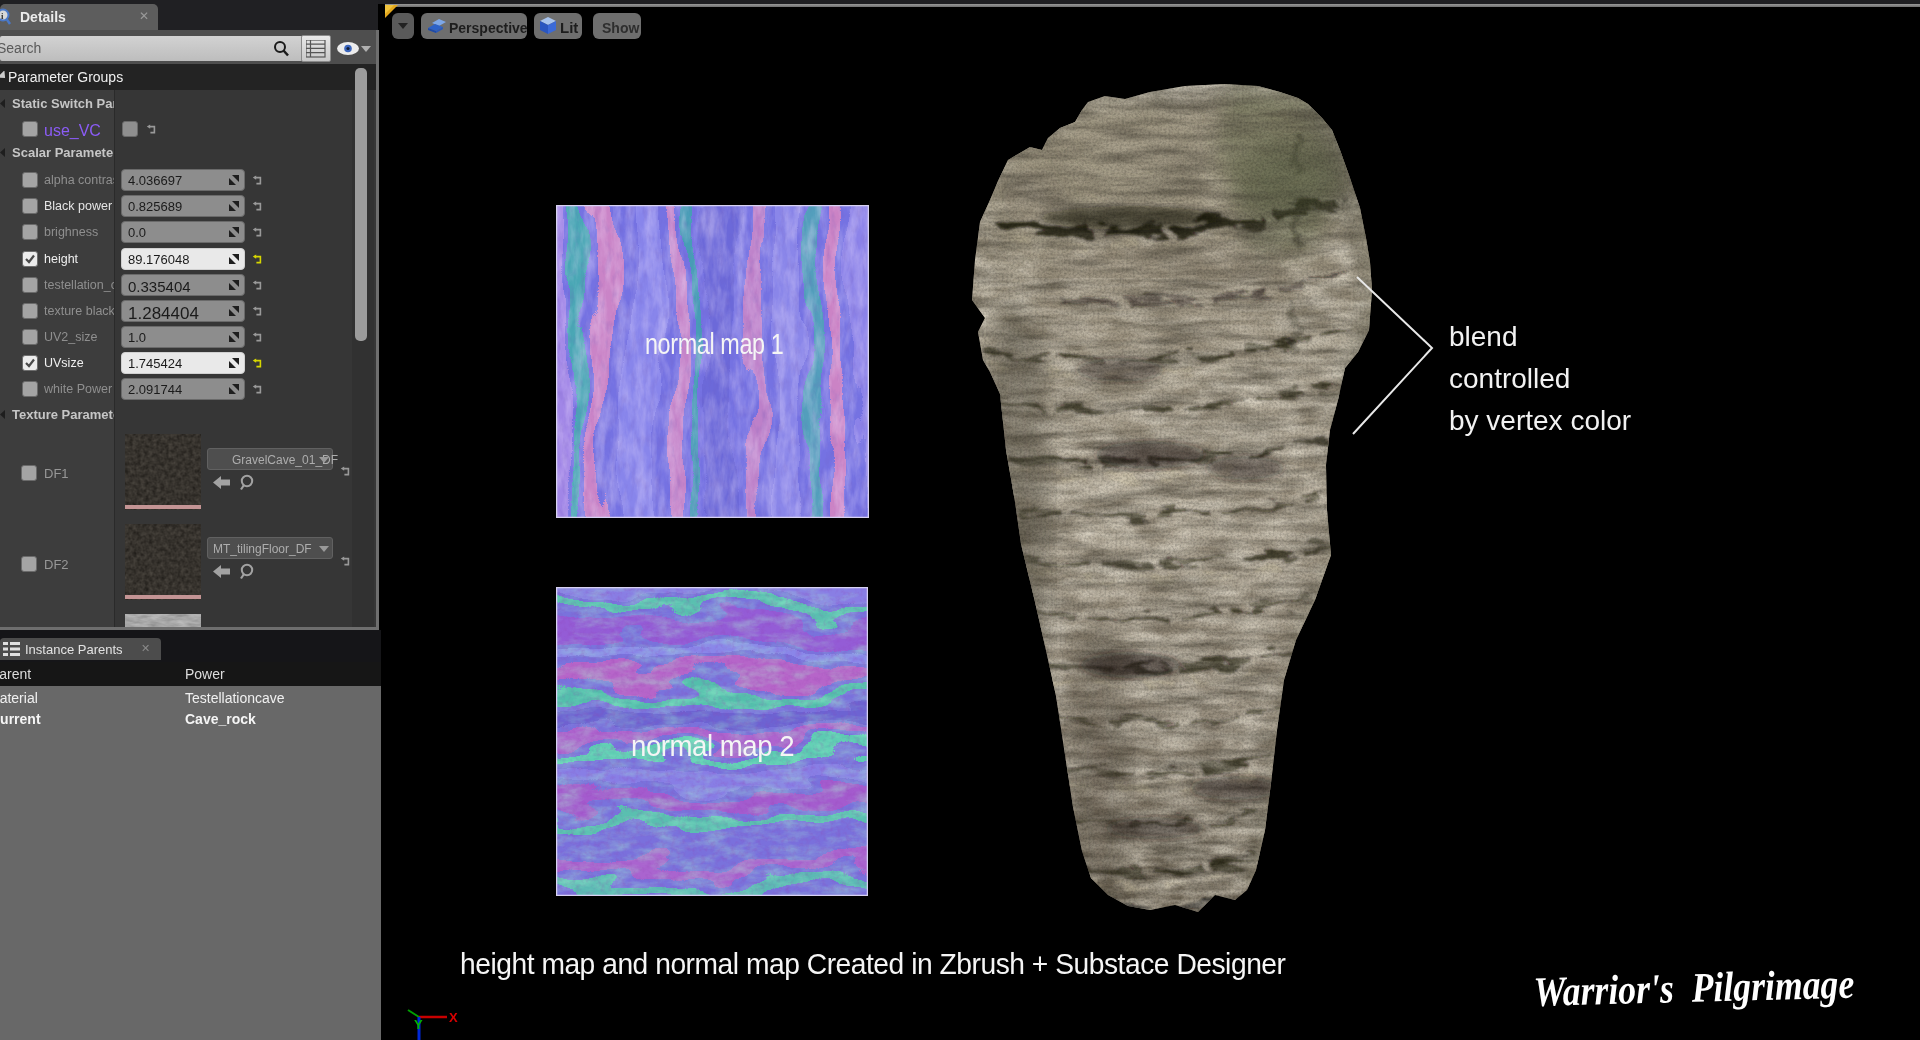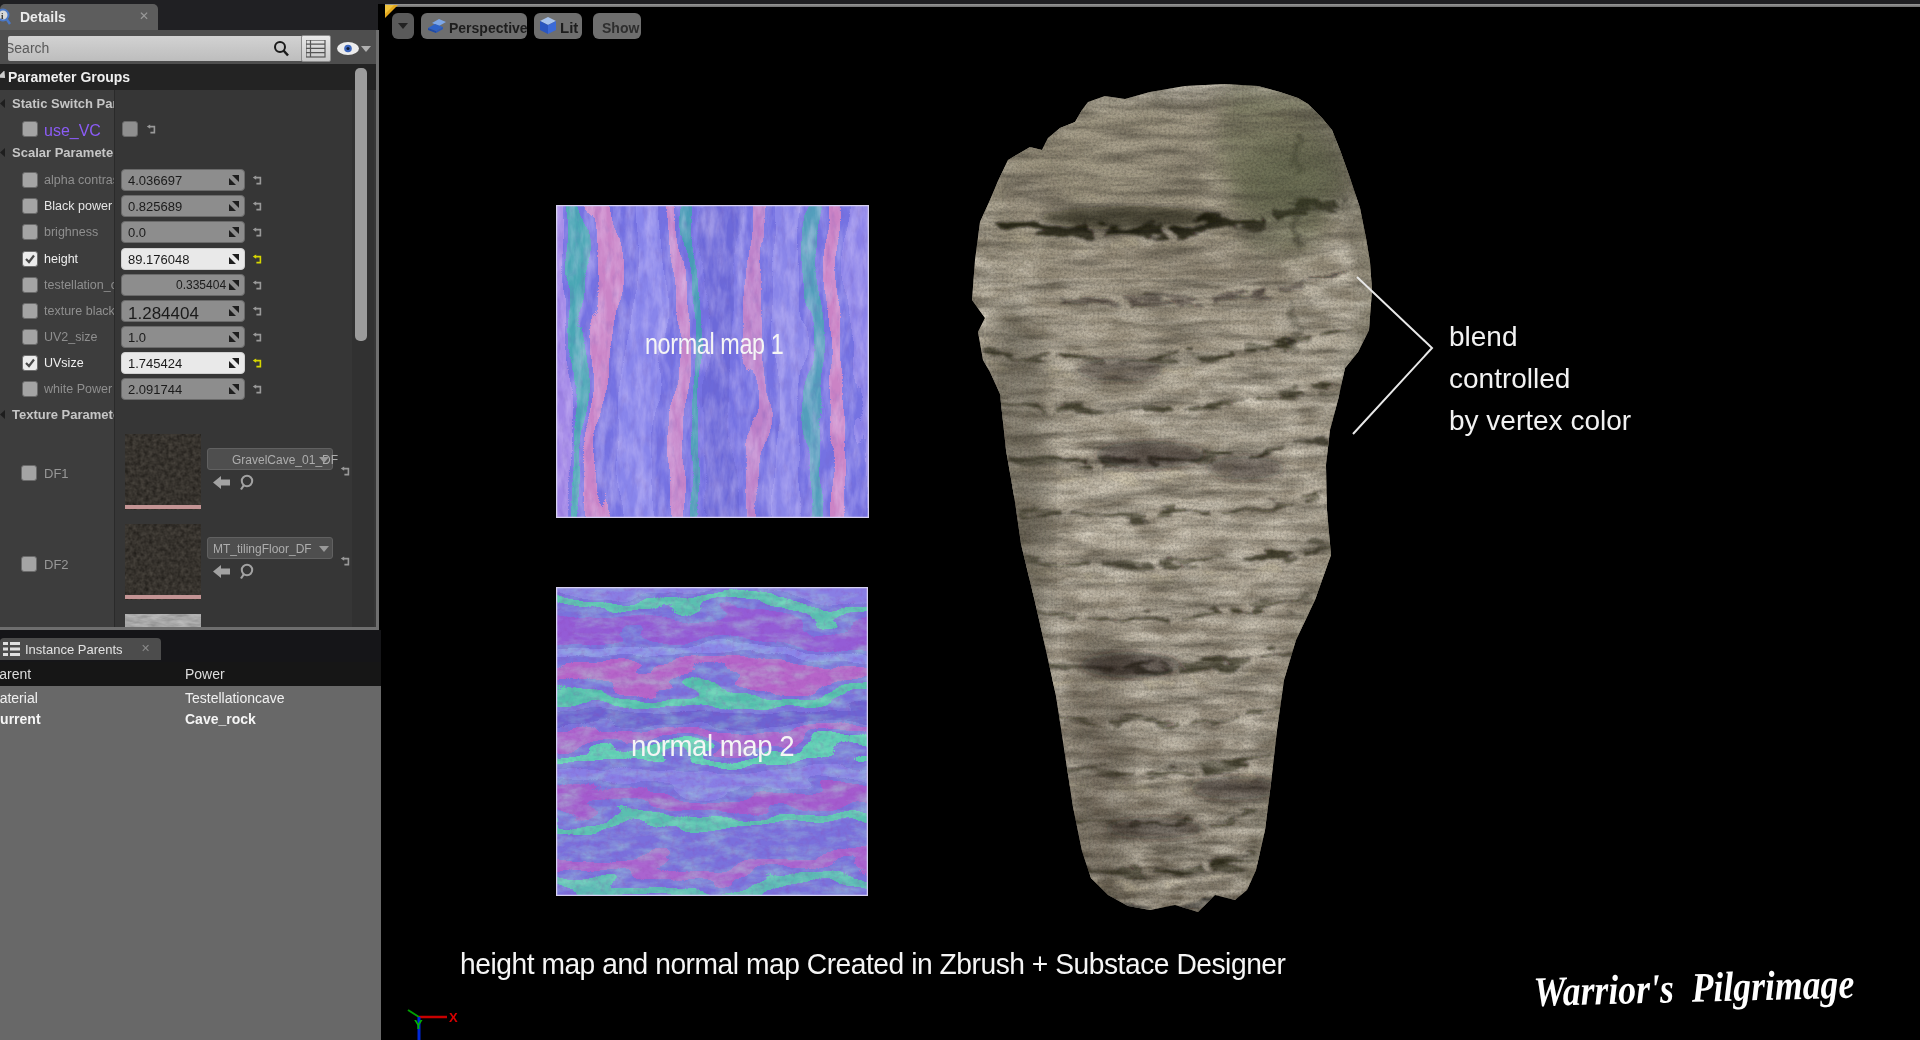--- a/index.html
+++ b/index.html
@@ -206,21 +206,21 @@
 <div style="position:absolute;left:0;top:0;width:378px;height:30px;background:#202023"></div>
 <div style="position:absolute;left:0;top:4px;width:158px;height:26px;background:#5d5d5d;border-radius:5px 5px 0 0"></div>
 <svg style="position:absolute;left:-4px;top:8px" width="16" height="18" viewBox="0 0 16 18">
       <circle cx="7" cy="7" r="5.5" fill="#d8d8d8" stroke="#4a78c8" stroke-width="2"></circle>
       <text x="5" y="11" font-size="9" font-weight="bold" fill="#333" font-family="Liberation Serif">i</text>
       <path d="M10.5 11 L14 16" stroke="#4a78c8" stroke-width="2.5"></path>
     </svg>
 <div style="position:absolute;left:20px;top:9px;font-size:14px;color:#ececec;font-weight:bold;white-space:nowrap;">Details</div>
 <div style="position:absolute;left:139px;top:9px;font-size:12px;color:#9a9a9a;font-weight:normal;white-space:nowrap;">✕</div>
 <div style="position:absolute;left:0;top:30px;width:378px;height:34px;background:#4e4e4e"></div>
-<div style="position:absolute;left:8px;top:36px;width:304px;height:25px;background:linear-gradient(#d2d2d2,#bdbdbd);border-radius:2px;overflow:hidden">
+<div style="position:absolute;left:0;top:36px;width:304px;height:25px;background:linear-gradient(#d2d2d2,#bdbdbd);border-radius:2px;overflow:hidden">
       <span style="position:absolute;left:-3px;top:4px;font-size:14px;color:#5a5a5a">Search</span>
     </div>
 <svg style="position:absolute;left:272px;top:40px" width="18" height="18" viewBox="0 0 18 18">
       <circle cx="8" cy="7" r="5" fill="none" stroke="#1a1a1a" stroke-width="2"></circle>
       <path d="M11.5 10.5 L16 15.5" stroke="#1a1a1a" stroke-width="2.5"></path>
     </svg>
 <div style="position:absolute;left:301px;top:35px;width:30px;height:27px;background:linear-gradient(#e8e8e8,#c8c8c8);border-radius:2px;border:1px solid #8a8a8a;box-sizing:border-box"></div>
 <svg style="position:absolute;left:306px;top:40px" width="20" height="18" viewBox="0 0 20 18">
       <rect x="0" y="0" width="19" height="17" fill="none" stroke="#555" stroke-width="1.2"></rect>
       <path d="M0 4.2 H19 M0 8.4 H19 M0 12.6 H19 M4.5 0 V17" stroke="#555" stroke-width="1.2"></path>
@@ -228,21 +228,21 @@
 <svg style="position:absolute;left:336px;top:41px" width="24" height="15" viewBox="0 0 24 15">
       <ellipse cx="12" cy="7.5" rx="11" ry="6.5" fill="#ececec"></ellipse>
       <circle cx="12" cy="7.5" r="3.8" fill="#3c66bc"></circle>
       <circle cx="12" cy="7.5" r="1.6" fill="#101c34"></circle>
     </svg>
 <svg style="position:absolute;left:361px;top:46px" width="10" height="7" viewBox="0 0 10 7">
       <path d="M0 0 L10 0 L5 6 Z" fill="#b0b0b0"></path>
     </svg>
 <div style="position:absolute;left:0;top:64px;width:378px;height:565px;background:#363636"></div>
 <div style="position:absolute;left:0;top:64px;width:378px;height:26px;background:#232323"></div>
-<div style="position:absolute;left:8px;top:69px;font-size:14px;color:#efefef;font-weight:bold;white-space:nowrap;">Parameter Groups</div>
+<div style="position:absolute;left:8px;top:69px;font-size:14px;color:#efefef;font-weight:normal;white-space:nowrap;">Parameter Groups</div>
 <svg style="position:absolute;left:0px;top:71px" width="6" height="10" viewBox="0 0 6 10">
       <path d="M0 0 L6 5 L0 10 Z" fill="#cccccc" transform="rotate(45 3 5)"></path>
     </svg>
 <div style="position:absolute;left:0;top:90px;width:114px;height:537px;background:#3d3d3d"></div>
 <div style="position:absolute;left:114px;top:90px;width:1px;height:537px;background:#2a2a2a"></div>
 <div style="position:absolute;left:352px;top:90px;width:22px;height:537px;background:#313131"></div>
 <div style="position:absolute;left:355px;top:68px;width:12px;height:273px;background:#9c9c9c;border-radius:5px"></div>
 <div style="position:absolute;left:376px;top:30px;width:3px;height:600px;background:#6e6e6e"></div>
 <div style="position:absolute;left:0;top:627px;width:379px;height:3px;background:#6e6e6e"></div>
 <svg style="position:absolute;left:0px;top:99px" width="5" height="9" viewBox="0 0 5 9">
@@ -307,21 +307,21 @@
       <path d="M11 1 L11 8 L4 1 Z" fill="#1e1e1e"></path>
       <path d="M1 4 L8 11 L1 11 Z" fill="#1e1e1e"></path>
     </svg>
 <svg style="position:absolute;left:252px;top:254px" width="11.0" height="11.0" viewBox="0 0 11 11">
       <path d="M3.4 2.6 H8.4 V8.6 H4.4" fill="none" stroke="#d6d600" stroke-width="1.6"></path>
       <path d="M4.2 0.4 L4.2 4.8 L0.8 2.6 Z" fill="#d6d600"></path>
     </svg>
 <div style="position:absolute;left:22px;top:277px;width:16px;height:16px;background:#a4a4a4;border-radius:3px;border:1px solid #6a6a6a;box-sizing:border-box"></div>
 <div style="position:absolute;left:44px;top:278px;width:70px;overflow:hidden;font-size:12.5px;color:#8f8f8f;font-weight:normal;white-space:nowrap">testellation_cave</div>
 <div style="position:absolute;left:121px;top:274px;width:124px;height:22px;background:#8d8d8d;border-radius:4px;border:1px solid #6a6a6a;box-sizing:border-box"></div>
-<div style="position:absolute;left:128px;top:278px;font-size:12px;color:#1b1b1b;font-weight:normal;white-space:nowrap;margin-left:48px;">0.335404</div>
+<div style="position:absolute;left:128px;top:278px;font-size:15px;color:#1b1b1b;font-weight:normal;white-space:nowrap;">0.335404</div>
 <svg style="position:absolute;left:228px;top:279px" width="12" height="12" viewBox="0 0 12 12">
       <path d="M11 1 L11 8 L4 1 Z" fill="#1e1e1e"></path>
       <path d="M1 4 L8 11 L1 11 Z" fill="#1e1e1e"></path>
     </svg>
 <svg style="position:absolute;left:252px;top:280px" width="11.0" height="11.0" viewBox="0 0 11 11">
       <path d="M3.4 2.6 H8.4 V8.6 H4.4" fill="none" stroke="#999" stroke-width="1.6"></path>
       <path d="M4.2 0.4 L4.2 4.8 L0.8 2.6 Z" fill="#999"></path>
     </svg>
 <div style="position:absolute;left:22px;top:303px;width:16px;height:16px;background:#a4a4a4;border-radius:3px;border:1px solid #6a6a6a;box-sizing:border-box"></div>
 <div style="position:absolute;left:44px;top:304px;width:70px;overflow:hidden;font-size:12.5px;color:#8f8f8f;font-weight:normal;white-space:nowrap">texture black</div>

